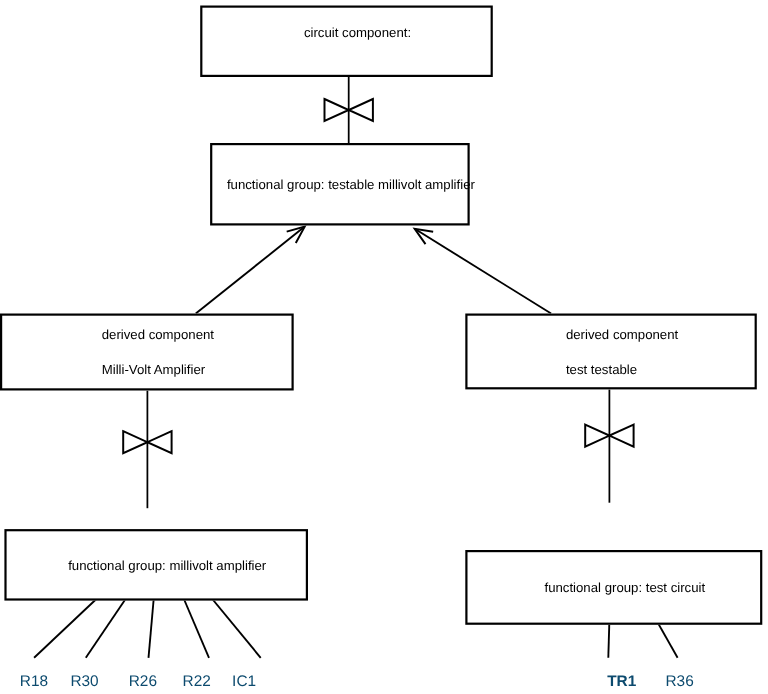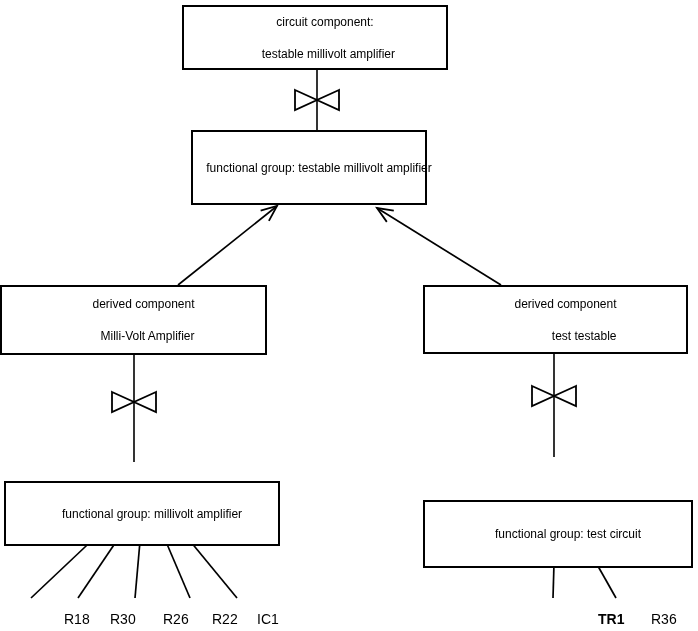--- a/index.html
+++ b/index.html
@@ -33,35 +33,34 @@
     display: flex;
     align-items: center;
     justify-content: center;
     z-index: 2;
   }
   .node-text {
     font-family: "Liberation Sans", sans-serif;
     font-size: 12px;
     line-height: 16px;
     color: #000000;
-    text-align: right;
+    text-align: left;
     white-space: pre;
   }
   .node-text.centered {
     text-align: center;
   }
   .leaf-label {
     position: absolute;
     font-family: "Liberation Sans", sans-serif;
     font-size: 14px;
     line-height: 16px;
-    color: #000000;
+    color: #0c4a6e;
     white-space: pre;
     z-index: 3;
-    margin-left: 46px;
   }
 </style>
 </head>
 <body>
 
 <div id="canvas">
 
   <svg id="diagram-svg" viewBox="0 0 698 631" xmlns="http://www.w3.org/2000/svg">
     <g id="connector-group">
         <line x1="317" y1="70" x2="317" y2="130" stroke="#000000" stroke-width="1.6"></line>
@@ -90,21 +89,20 @@
         <line x1="553" y1="598" x2="555" y2="529" stroke="#000000" stroke-width="1.7"></line>
         <polyline points="559.55,542.24 555,529 549.69,541.95" fill="none" stroke="#000000" stroke-width="1.8" stroke-linejoin="miter" stroke-linecap="butt"></polyline>
         <line x1="616" y1="598" x2="577" y2="529" stroke="#000000" stroke-width="1.7"></line>
         <polyline points="587.74,537.98 577,529 579.15,542.83" fill="none" stroke="#000000" stroke-width="1.8" stroke-linejoin="miter" stroke-linecap="butt"></polyline>
       </g>
   </svg>
 
   <div class="node-box" style="left: 182px; top: 5px; width: 266px; height: 65px;">
     <div class="node-text centered">
       <span>circuit component:</span><br>
-      <span>  testable millivolt amplifier</span>
     </div>
   </div>
 
   <div class="node-box" style="left: 191px; top: 130px; width: 236px; height: 75px;">
     <div class="node-text centered">
       <span>functional group: testable millivolt amplifier</span>
     </div>
   </div>
 
   <div class="node-box" style="left: 0px; top: 285px; width: 267px; height: 70px;">

